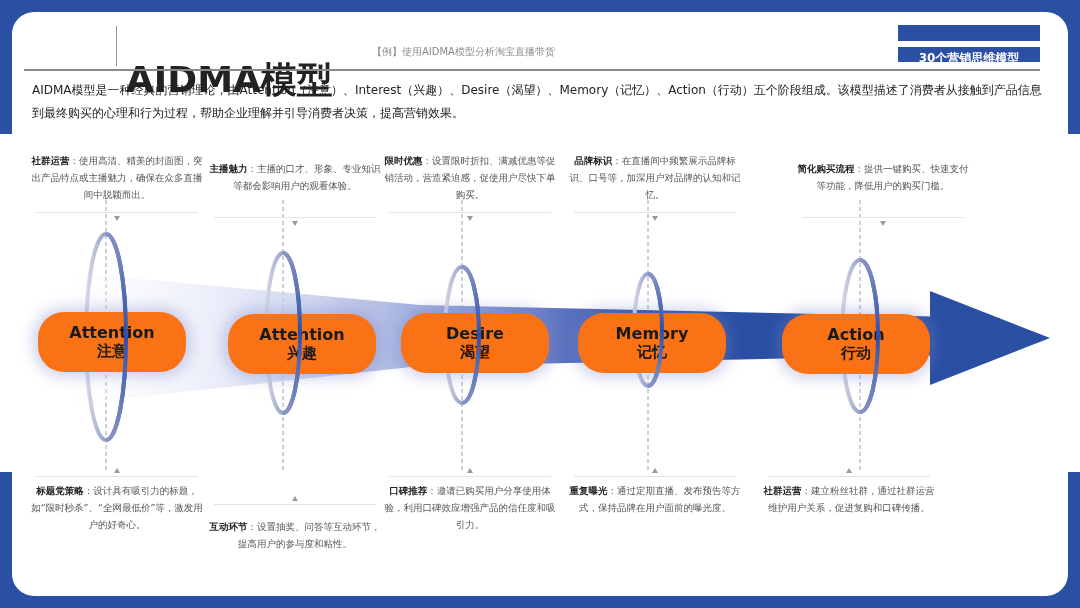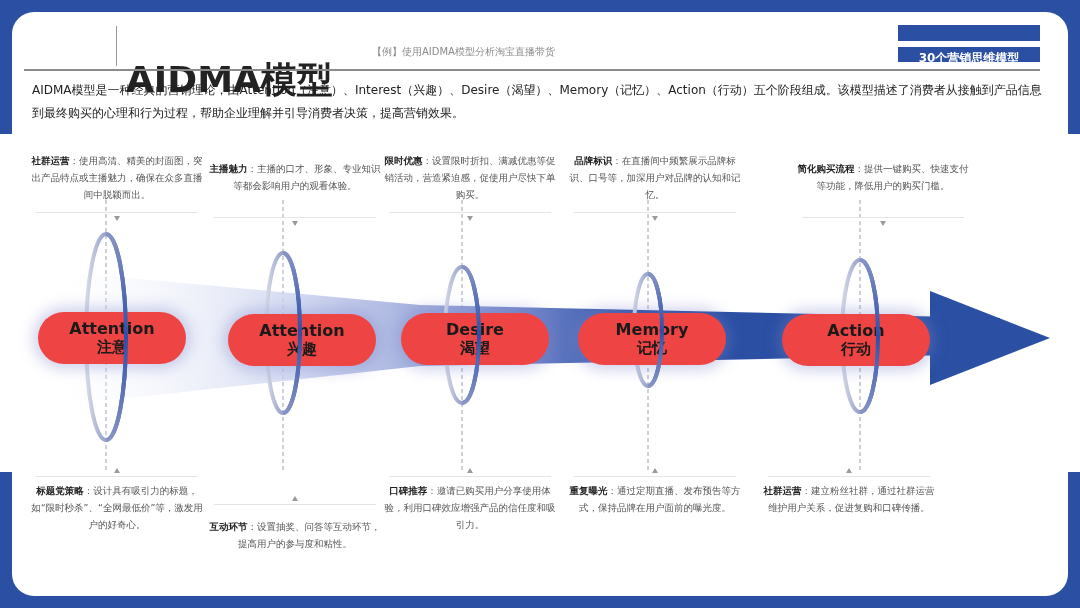--- a/index.html
+++ b/index.html
@@ -49,21 +49,21 @@
   .note .tri { position: absolute; left: 50%; margin-left: -3px; width: 0; height: 0;
     border-left: 3px solid transparent; border-right: 3px solid transparent; }
   .note.top .line { bottom: -10px; }
   .note.top .tri { bottom: -18px; border-top: 5px solid #9a9a9a; }
   .note.bottom .line { top: -6px; }
   .note.bottom .tri { top: -14px; border-bottom: 5px solid #9a9a9a; }
 
   .diagram { position: absolute; left: 0; top: 200px; width: 1080px; height: 270px; }
 
   .stage-pill {
-    position: absolute; width: 148px; height: 52px; border-radius: 26px; background: #ef4444;
+    position: absolute; width: 148px; height: 60px; border-radius: 26px; background: #f97316;
     box-shadow: 0 0 14px 5px rgba(120,130,200,0.35);
     display: flex; flex-direction: column; align-items: center; justify-content: center;
     font-weight: bold; color: #1a1a1a;
   }
   .stage-pill .en { font-size: 16px; line-height: 19px; }
   .stage-pill .zh { font-size: 15px; line-height: 19px; }
 </style>
 </head>
 <body>
 

